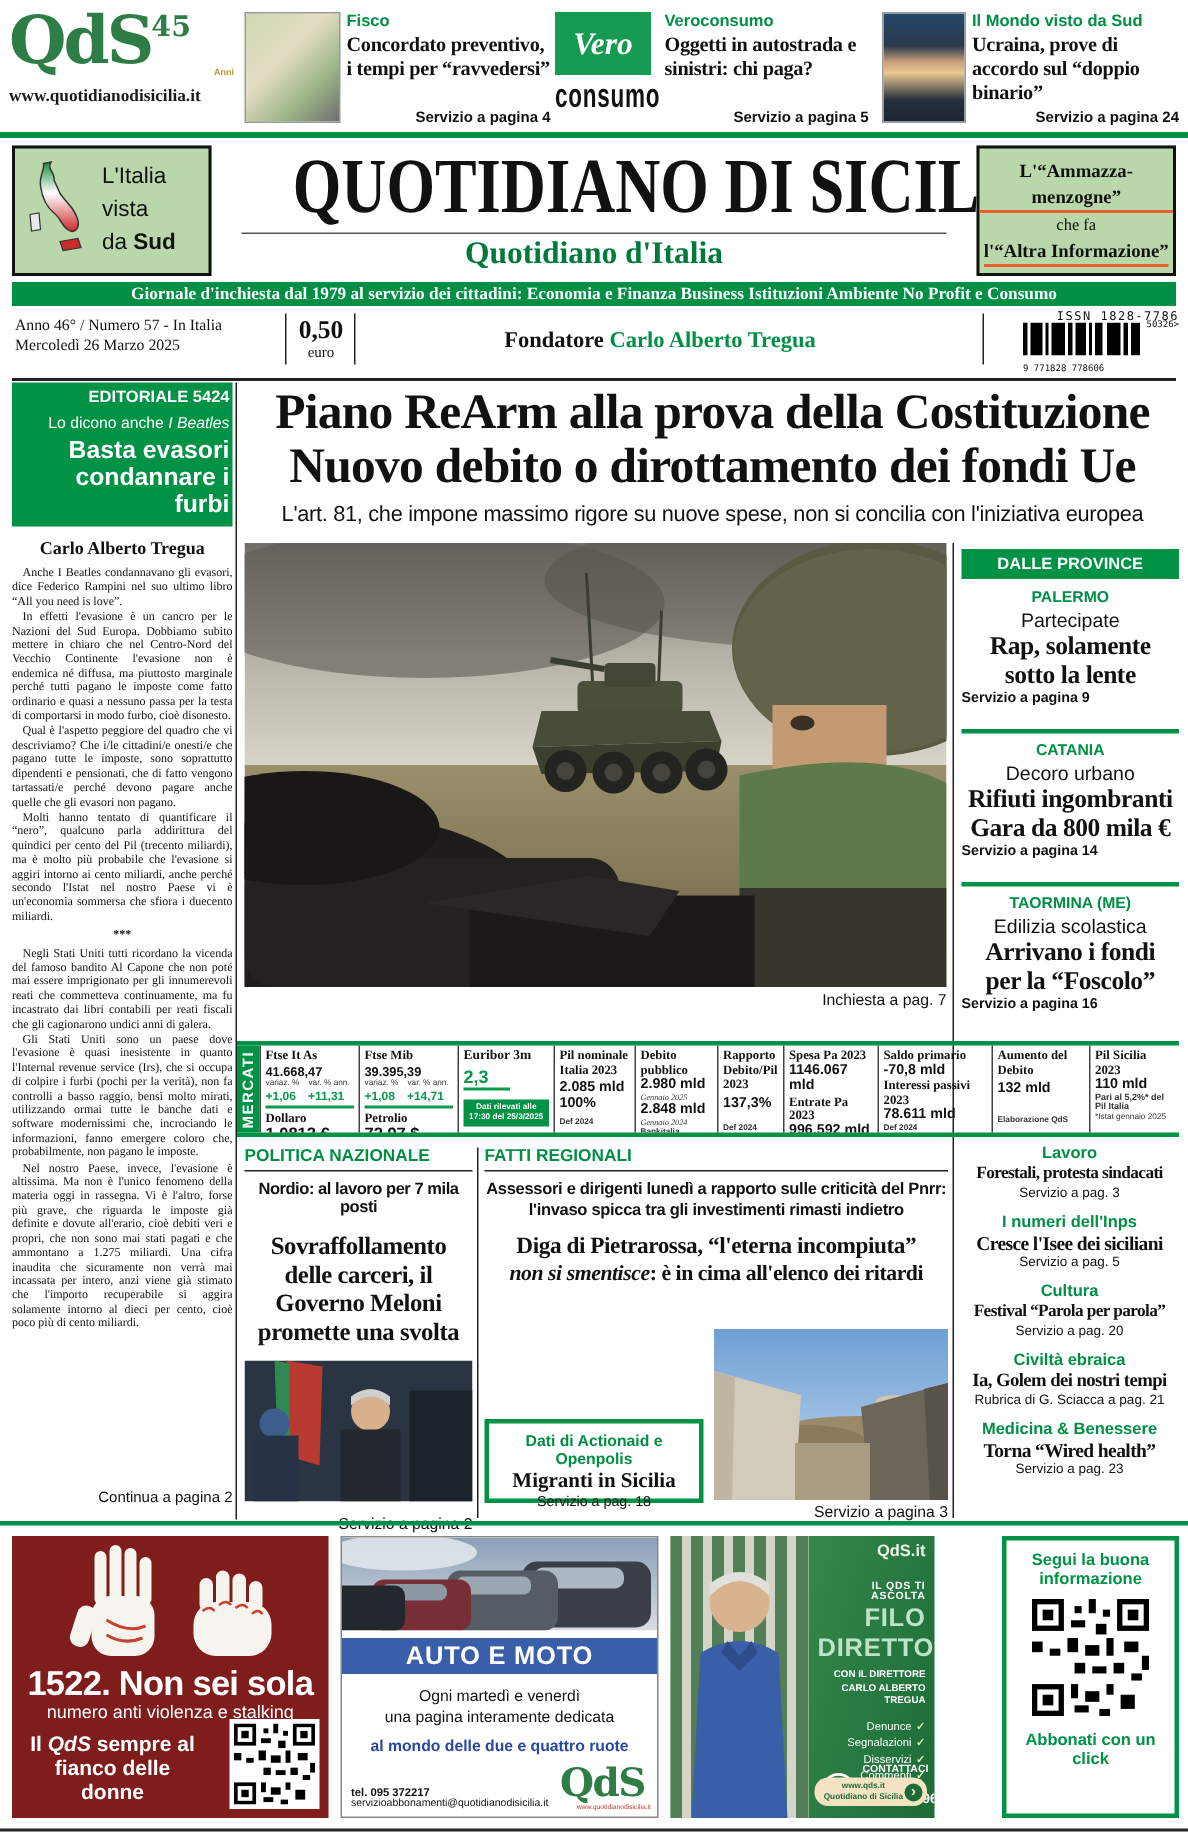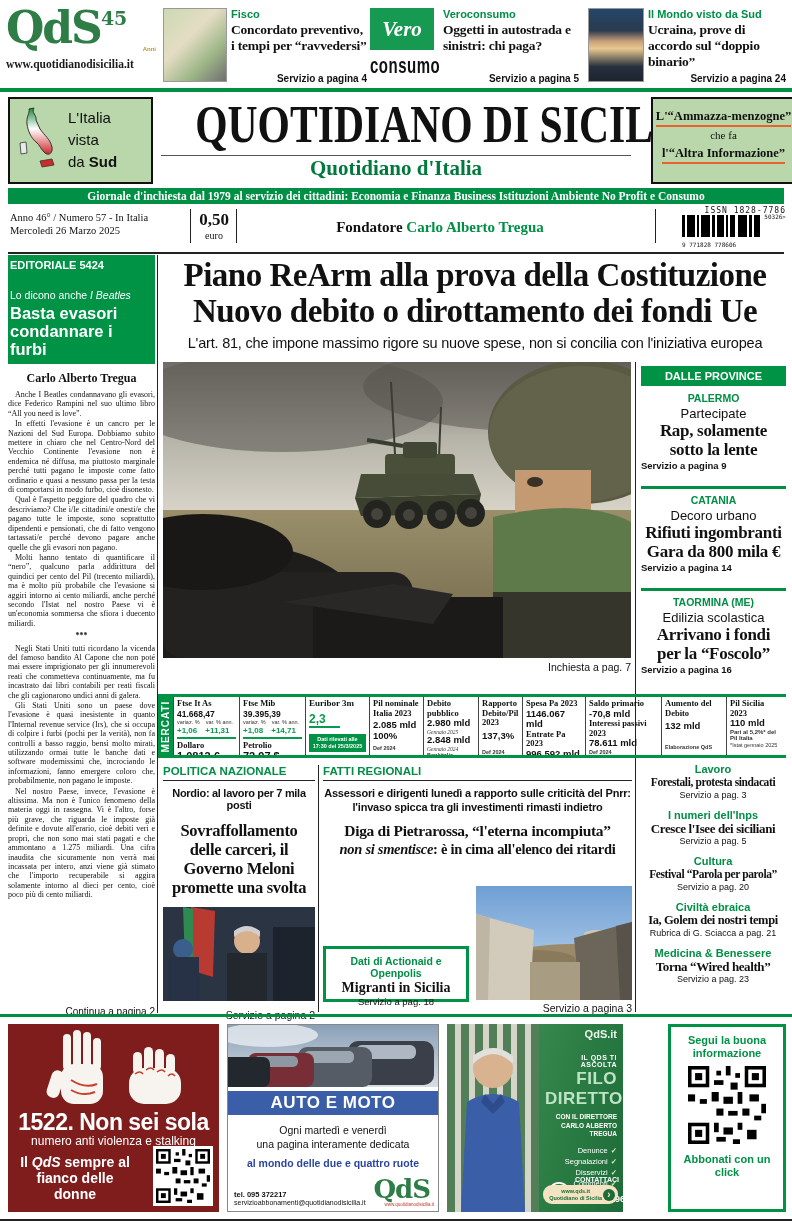--- a/index.html
+++ b/index.html
@@ -20,37 +20,37 @@
   .teaser{position:absolute;top:8px;height:76px}
   .t-kicker{font:bold 11px "Liberation Sans",sans-serif;color:#008f45}
   .t-title{font:bold 13.5px/16px "Liberation Serif",serif;margin-top:2px;letter-spacing:-0.2px}
   .t-page{font:bold 10px "Liberation Sans",sans-serif;position:absolute;bottom:0;right:0}
   .t-photo{position:absolute;top:8px;border:1px solid #999}
   .vero-box{width:64px;height:42px;background:#169a52;color:#fff;display:flex;align-items:center;justify-content:center;
             font:italic bold 21px "Liberation Serif",serif}
   .vero-sub{font:bold 15px/15px "Liberation Sans",sans-serif;color:#111;letter-spacing:.5px;transform:scaleY(1.5);transform-origin:top;margin-top:3px;text-align:center}
 
   
-  .mast-box{position:absolute;top:97px;width:145px;height:87px;background:#b9d7aa;border:2px solid #111;box-sizing:border-box}
+  .mast-box{position:absolute;top:97px;width:133px;height:87px;background:#b9d7aa;border:2px solid #111;box-sizing:border-box}
   .mast-title{font:bold 52px/52px "Liberation Serif",serif;letter-spacing:0;transform:scaleX(.8);transform-origin:center;white-space:nowrap}
   .mast-sub{font:bold 21px "Liberation Serif",serif;color:#007a3c}
   .amz{font:bold 12.5px/17px "Liberation Serif",serif;display:inline-block;border-bottom:2px solid #e8622d}
   .tagline{position:absolute;left:8px;right:8px;top:188px;height:16px;background:#008f45;color:#fff;
            font:bold 11.5px/16px "Liberation Serif",serif;text-align:center}
   .edition{font:10.5px/13px "Liberation Serif",serif}
   .price{font:bold 17px "Liberation Serif",serif;text-align:center}
   .founder{font:bold 15px "Liberation Serif",serif}
   .issn{font:8px "DejaVu Sans Mono",monospace;letter-spacing:1px;text-align:right}
   .bc-num{font:6px "DejaVu Sans Mono",monospace}
 
   
   .edi{position:absolute;left:8px;top:255px;width:147px}
-  .edi-head{background:#009245;color:#fff;text-align:left;padding:4px 2px 6px}
+  .edi-head{background:#009245;color:#fff;text-align:right;padding:4px 2px 6px}
   .edi-label{font:bold 11px "Liberation Sans",sans-serif}
-  .edi-kick{font:10.5px "Liberation Sans",sans-serif;margin-top:18px}
+  .edi-kick{font:10.5px "Liberation Sans",sans-serif;margin-top:5px}
   .edi-title{font:bold 16.5px/18px "Liberation Sans",sans-serif;margin-top:3px}
   .edi-by{font:bold 12px "Liberation Serif",serif;text-align:center;margin:7px 0 4px}
   .edi-body{height:612px;overflow:hidden}
   .edi-body p{font-size:8px;line-height:9.4px;text-align:justify;text-indent:7px;margin:0 0 1px}
   .edi-body p.sep{text-align:center;text-indent:0;font-weight:bold;margin:3px 0}
   .edi-cont{font:10px "Liberation Sans",sans-serif;text-align:right;margin-top:4px}
 
   
   .headline{font:bold 33px/36px "Liberation Serif",serif;text-align:center;letter-spacing:-0.5px}
   .subhead{font:14.5px "Liberation Sans",sans-serif;text-align:center;letter-spacing:-0.2px}

